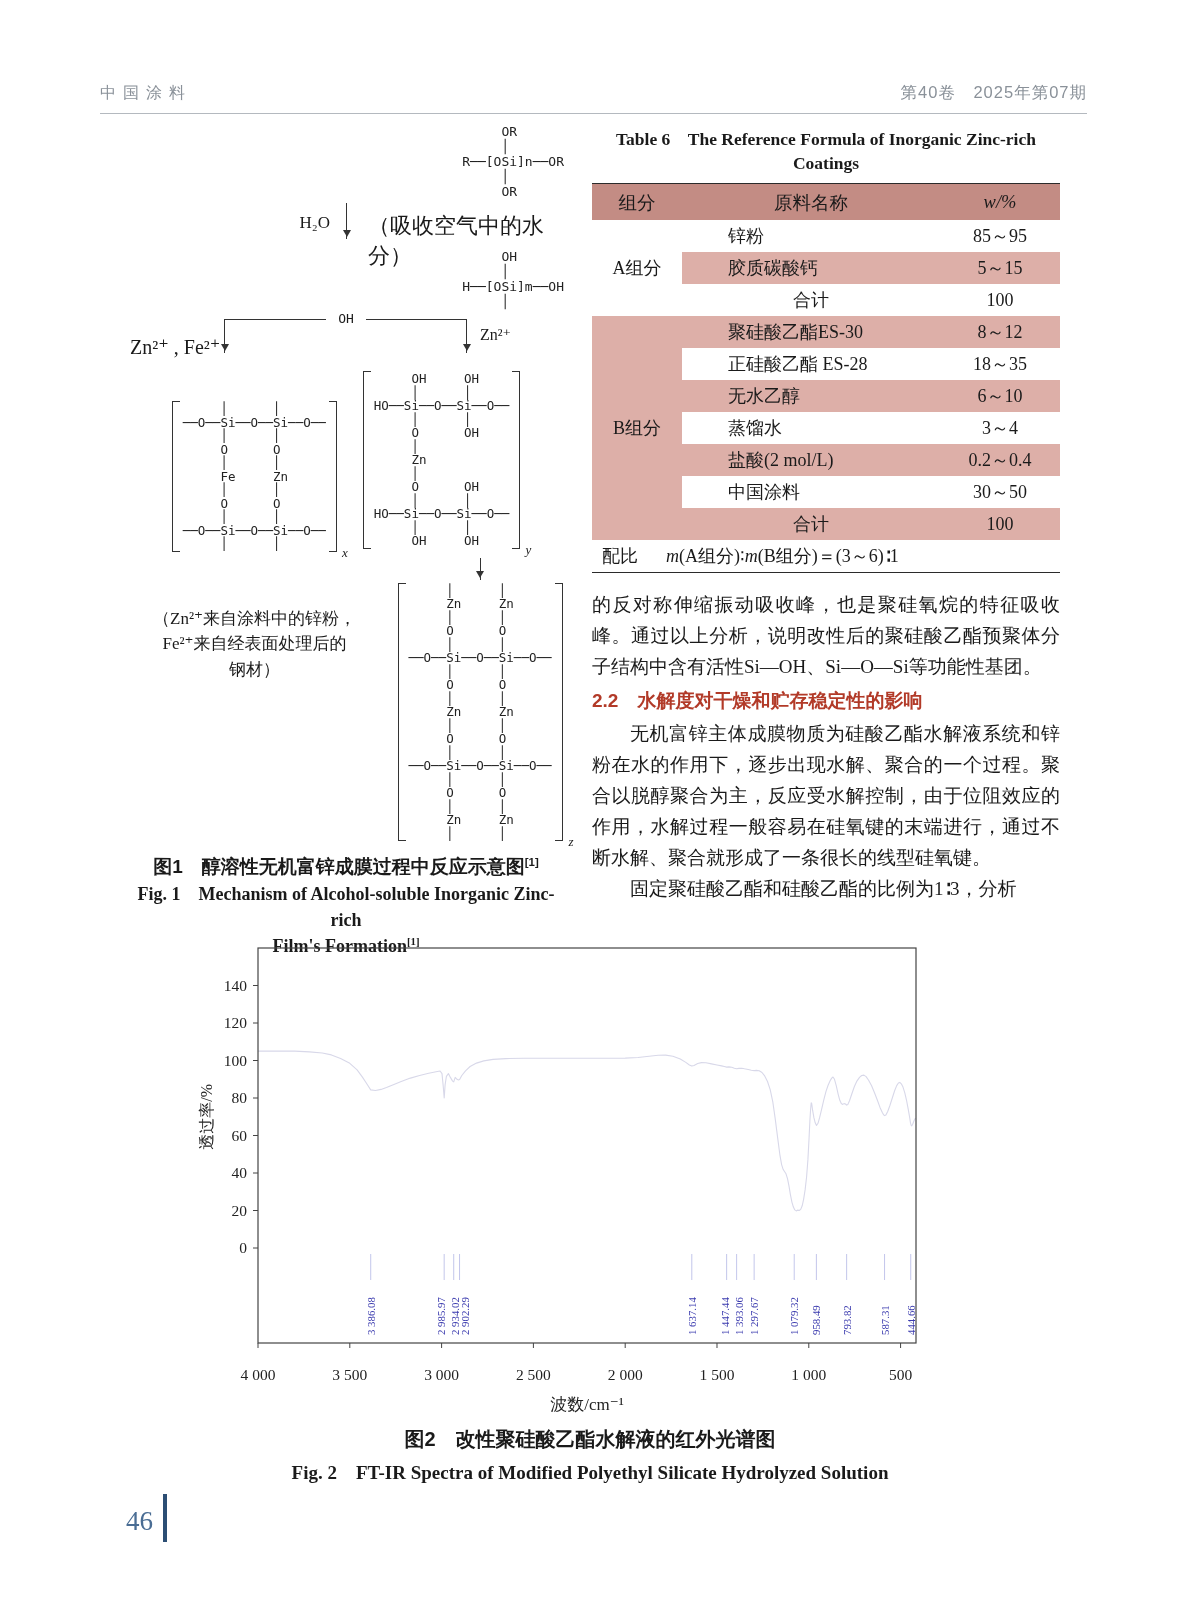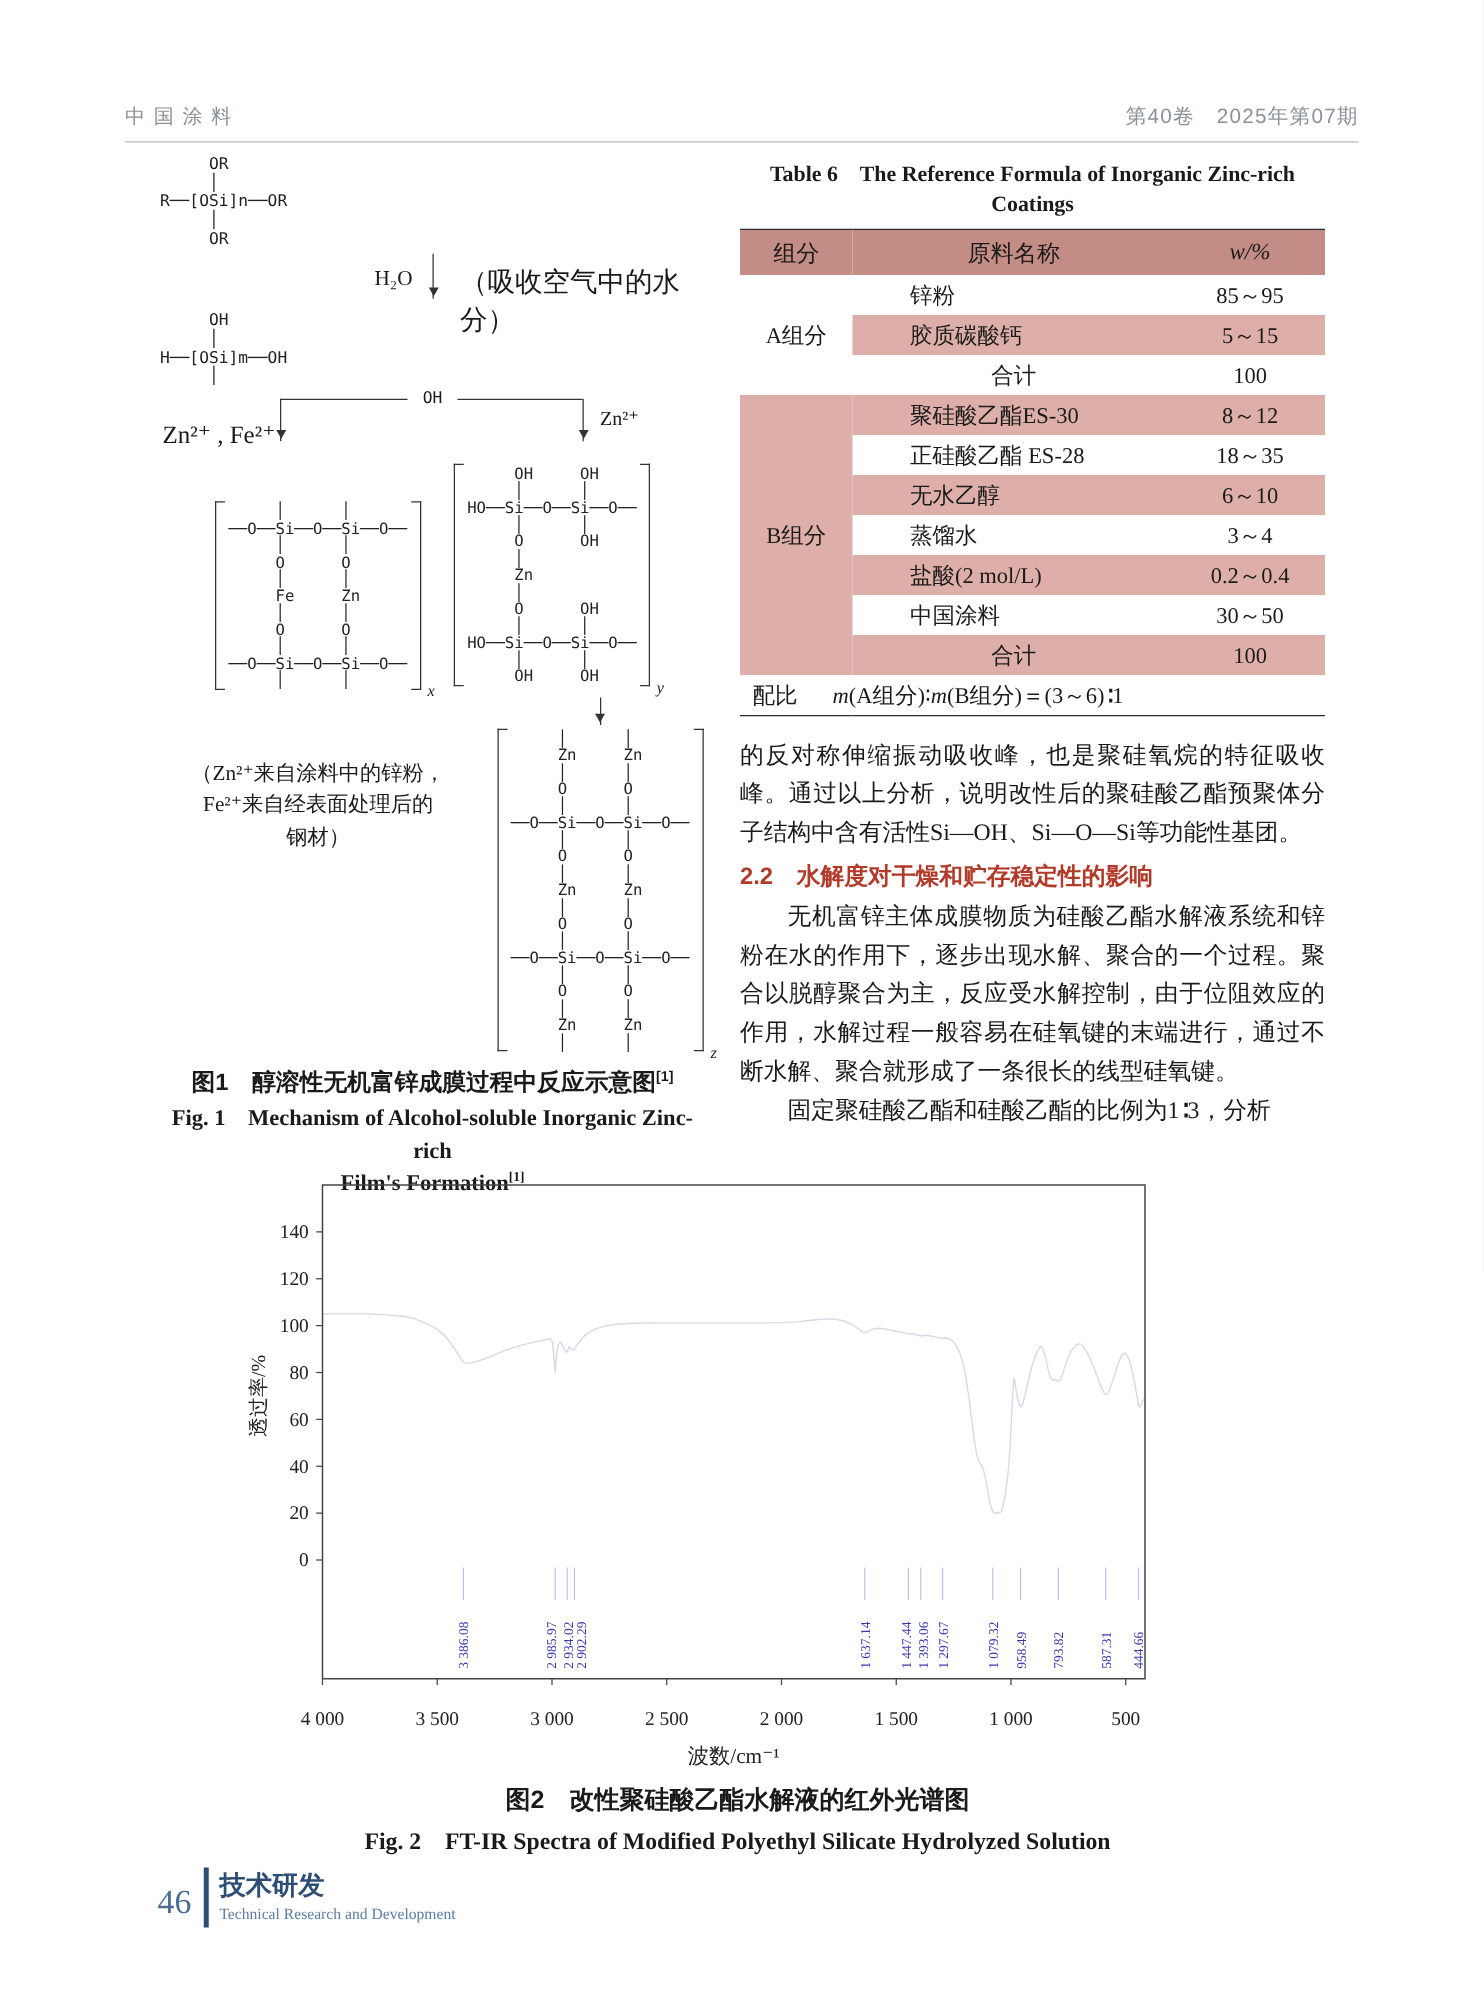--- a/index.html
+++ b/index.html
@@ -10,21 +10,21 @@
   .pg-header{position:absolute;left:100px;right:100px;top:66px;height:38px;
              border-bottom:1px solid #b4b9bf;display:flex;justify-content:space-between;
              align-items:flex-end;padding-bottom:9px;}
   .journal{font-family:Liberation Mono, monospace;font-size:16px;color:var(--header-gray);letter-spacing:7px;}
   .issue{font-family:"Liberation Sans","DejaVu Sans",sans-serif;font-size:16.5px;color:var(--header-gray);letter-spacing:1px;}
 
   
   .left-col{position:absolute;left:128px;top:124px;width:436px;}
   pre.mol,pre.lat{font-family:"DejaVu Sans Mono",monospace;margin:0;color:#222;}
   pre.mol{font-size:13px;line-height:15px;}
-  .mol-wrap{display:flex;justify-content:flex-start;}
+  .mol-wrap{display:flex;justify-content:flex-end;}
   .hydrolysis-row{position:relative;height:50px;}
   .h2o{position:absolute;right:calc(50% + 16px);top:14px;font-size:17px;}
   .absorb{position:absolute;left:calc(50% + 22px);top:12px;font-size:22px;}
   .varrow{position:relative;width:0;border-left:1.3px solid #333;}
   .varrow::after{content:'';position:absolute;left:-4.5px;bottom:-2px;
                  border:4px solid transparent;border-top:7px solid #333;}
   .hyd-arrow{position:absolute;left:50%;top:4px;height:36px;}
   .branch{position:relative;height:56px;margin-top:2px;}
   .branch-oh{position:absolute;left:50%;transform:translateX(-50%);top:0;
              font-family:"DejaVu Sans Mono",monospace;font-size:13px;}
@@ -340,19 +340,15 @@
         <text x="642.578125" y="432" text-anchor="middle" font-size="15.5" font-family="&quot;Liberation Serif&quot;,&quot;DejaVu Serif&quot;,serif" fill="#222">500</text>
         <text x="329" y="462" text-anchor="middle" font-size="17" font-family="&quot;Liberation Serif&quot;,&quot;DejaVu Serif&quot;,serif" fill="#222">波数/cm⁻¹</text>
       </g>
     </svg>
   <div class="fig2-cap fig2-zh">图2　改性聚硅酸乙酯水解液的红外光谱图</div>
   <div class="fig2-cap fig2-en">Fig. 2　FT-IR Spectra of Modified Polyethyl Silicate Hydrolyzed Solution</div>
 
   <div class="pg-footer">
     <span class="pnum">46</span>
     <div class="fbar"></div>
-    <div class="fsec">
-      <div class="fsec-zh">技术研发</div>
-      <div class="fsec-en">Technical Research and Development</div>
-    </div>
   </div>
 
 </div>
 
 </body></html>

